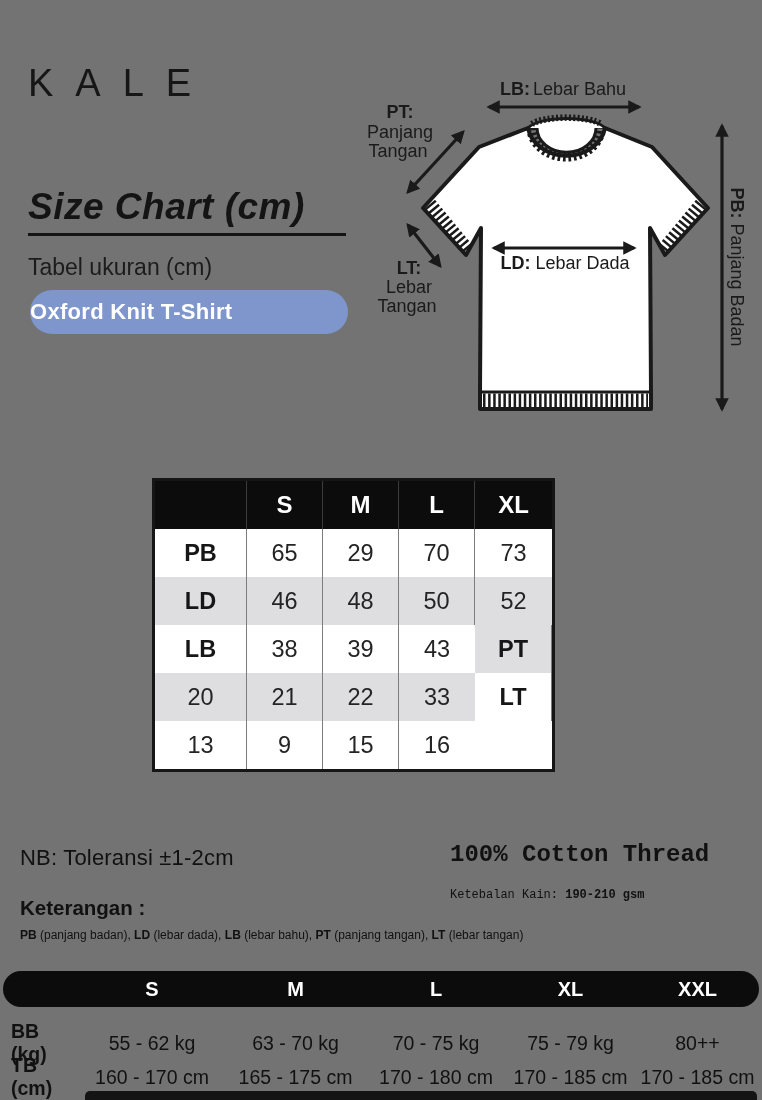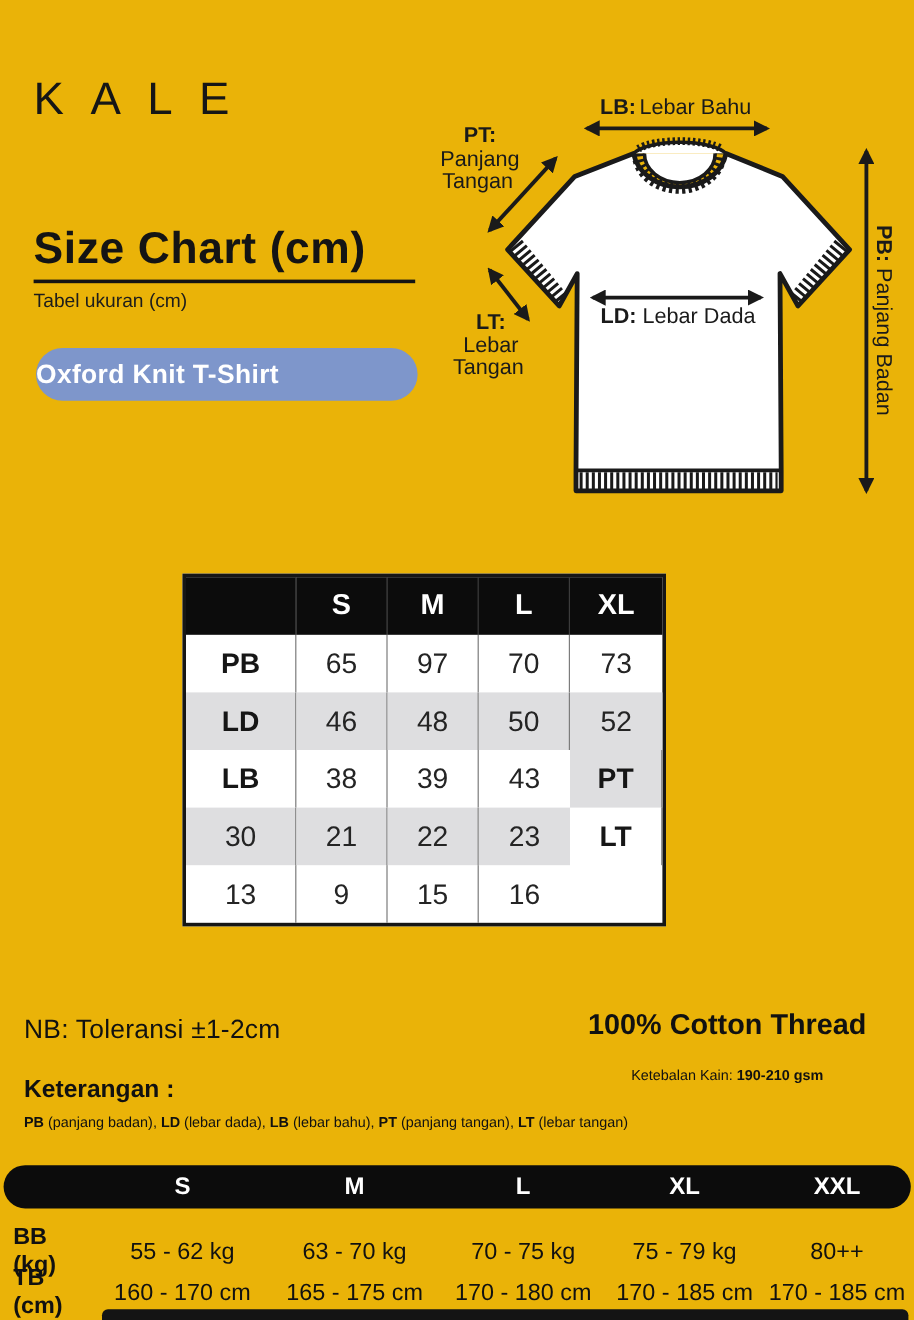--- a/index.html
+++ b/index.html
@@ -1,25 +1,25 @@
 <!DOCTYPE html>
 <html><head>
 <meta charset="utf-8">
 <style>
   html,body{margin:0;padding:0;background:#fff;}
-  .page{position:relative;width:762px;height:1100px;background:#eab308;overflow:hidden;
+  .page{position:relative;width:762px;height:1100px;background:#737373;overflow:hidden;
         font-family:"Liberation Sans","DejaVu Sans",sans-serif;color:#1a1a1a;}
 
   .logo{position:absolute;left:28px;top:62px;font-size:38px;letter-spacing:22px;
         font-weight:400;color:#161616;}
 
   .title{position:absolute;left:28px;top:186px;font-size:37px;font-weight:bold;
-         letter-spacing:.5px;color:#141414;}
+         font-style:italic;letter-spacing:.5px;color:#141414;}
   .title-underline{position:absolute;left:28px;top:233px;width:318px;height:3px;background:#141414;}
-  .subtitle{position:absolute;left:28px;top:243px;font-size:16px;color:#1c1c1c;}
+  .subtitle{position:absolute;left:28px;top:254px;font-size:23px;color:#1c1c1c;}
 
   .pill{position:absolute;left:30px;top:290px;width:318px;height:44px;border-radius:22px;
         background:#7E96CB;display:flex;align-items:center;justify-content:flex-start;
         color:#fff;font-weight:bold;font-size:22px;letter-spacing:.3px;}
 
   .diagram{position:absolute;left:352px;top:62px;width:410px;height:385px;}
   .diagram text{font-family:"Liberation Sans","DejaVu Sans",sans-serif;fill:#1a1a1a;font-size:18px;}
 
   
   .size-table{position:absolute;left:152px;top:478px;display:grid;
@@ -27,21 +27,21 @@
               border:3px solid #161616;background:#fff;}
   .st-c{display:flex;align-items:center;justify-content:center;font-size:23.5px;color:#242424;
         border-right:1.6px solid #7c7c7c;}
   .st-c.last{border-right:none;}
   .st-h{background:#0c0c0c;color:#fff;font-weight:bold;font-size:24px;border-right:1.6px solid #3c3c3c;}
   .st-h.last{border-right:none;}
   .st-l{font-weight:bold;color:#161616;}
   .alt{background:#dedee0;}
 
   .nb{position:absolute;left:20px;top:845px;font-size:22px;letter-spacing:.2px;color:#111;}
-  .material{position:absolute;left:450px;top:841px;width:312px;text-align:center;color:#111;}
+  .material{position:absolute;left:450px;top:841px;width:312px;text-align:left;color:#111;font-family:Liberation Mono, monospace;}
   .material .m1{font-size:24px;font-weight:bold;}
   .material .m2{font-size:12px;margin-top:20px;}
   .material .m2 b{font-weight:bold;}
   .keterangan{position:absolute;left:20px;top:896px;font-size:20.5px;font-weight:bold;color:#111;}
   .legend{position:absolute;left:20px;top:928px;width:742px;font-size:12px;color:#111;white-space:nowrap;}
   .legend b{font-weight:bold;}
 
   
   .bt-cols{display:grid;grid-template-columns:77px 144px 143px 138px 131px 123px;align-items:center;}
   .bt-head{position:absolute;left:3px;top:971px;width:756px;height:36px;background:#0c0c0c;
@@ -118,40 +118,40 @@
 
   <div class="size-table">
     <div class="st-c st-h"></div>
     <div class="st-c st-h">S</div>
     <div class="st-c st-h">M</div>
     <div class="st-c st-h">L</div>
     <div class="st-c st-h last">XL</div>
 
     <div class="st-c st-l">PB</div>
     <div class="st-c">65</div>
-    <div class="st-c">97</div>
+    <div class="st-c">29</div>
     <div class="st-c">70</div>
     <div class="st-c last">73</div>
 
     <div class="st-c st-l alt">LD</div>
     <div class="st-c alt">46</div>
     <div class="st-c alt">48</div>
     <div class="st-c alt">50</div>
     <div class="st-c alt last">52</div>
 
     <div class="st-c st-l">LB</div>
     <div class="st-c">38</div>
     <div class="st-c">39</div>
     <div class="st-c last">43</div>
 
     <div class="st-c st-l alt">PT</div>
-    <div class="st-c alt">30</div>
+    <div class="st-c alt">20</div>
     <div class="st-c alt">21</div>
     <div class="st-c alt">22</div>
-    <div class="st-c alt last">23</div>
+    <div class="st-c alt last">33</div>
 
     <div class="st-c st-l">LT</div>
     <div class="st-c">13</div>
     <div class="st-c">9</div>
     <div class="st-c">15</div>
     <div class="st-c last">16</div>
   </div>
 
   <div class="nb">NB: Toleransi ±1-2cm</div>
 

